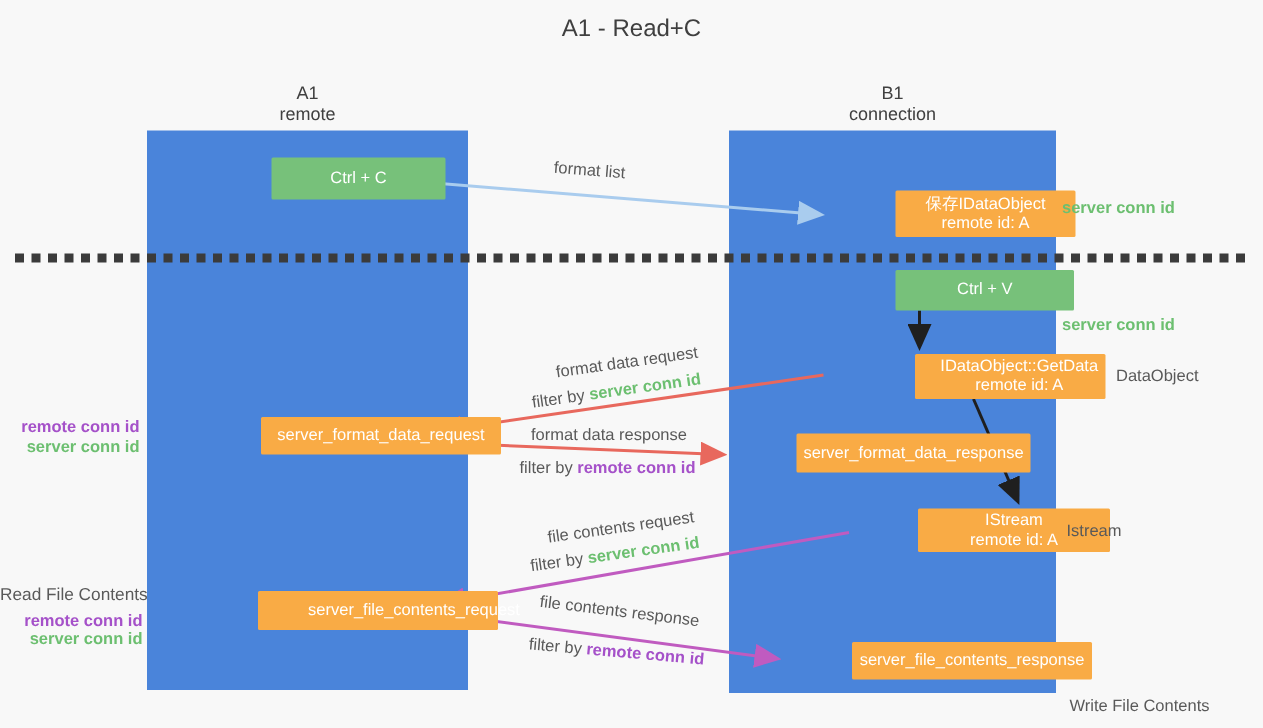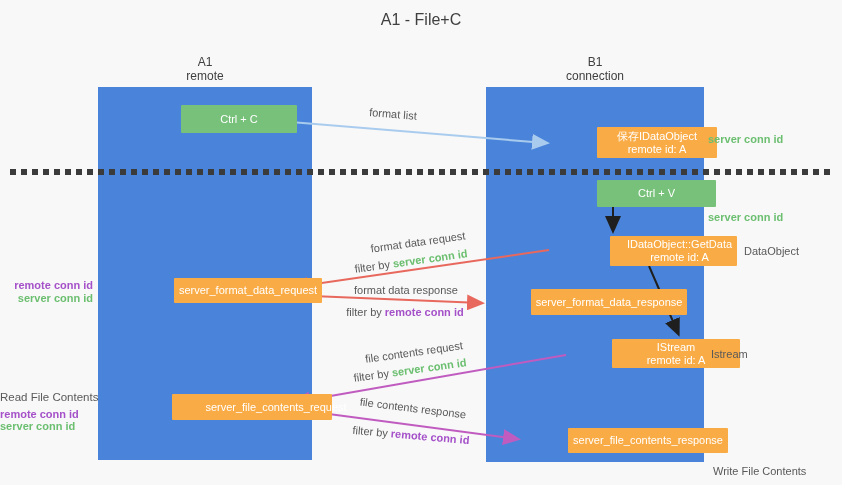--- a/index.html
+++ b/index.html
@@ -21,21 +21,21 @@
   .box { position:absolute; display:flex; flex-direction:column; align-items:center;
          justify-content:center; color:#ffffff; font-size:11px; line-height:13px;
          text-align:center; border-radius:1px;margin-left:44px; }
   .box-green  { background:#77c17a; }
   .box-orange { background:#f9ab45; }
 
   .b-ctrl-c   { left:137px; top:105px; width:116px; height:28px; }
   .b-save-obj { left:553px; top:127px; width:120px; height:31px; }
   .b-ctrl-v   { left:553px; top:180px; width:119px; height:27px;text-align:center; }
   .b-getdata  { left:566px; top:236px; width:127px; height:30px;padding-left:12px; }
-  .b-fmt-req  { left:130px; top:278px; width:148px; height:25px; }
+  .b-fmt-req  { left:130px; top:278px; width:160px; height:25px; }
   .b-fmt-res  { left:487px; top:289px; width:156px; height:26px; }
   .b-istream  { left:568px; top:339px; width:128px; height:29px; }
   .b-file-req { left:128px; top:394px; width:160px; height:26px;padding-left:48px; }
   .b-file-res { left:524px; top:428px; width:160px; height:25px; }
 
   .lbl { position:absolute; font-size:11px; color:#595959; white-space:nowrap; }
   .lbl-c { text-align:center; }
   .green-txt  { color:#6cbf70; font-weight:bold; }
   .purple-txt { color:#a551c9; font-weight:bold; }
   .gray-lbl   { color:#595959; font-size:11.5px; }
@@ -50,32 +50,32 @@
   .l-fcres         { left:350px; top:402px; width:126px; transform:rotate(7deg); }
   .l-filter4       { left:345px; top:429px; width:132px; transform:rotate(5deg); }
 
   .side { position:absolute; font-size:11px; line-height:12.5px; white-space:nowrap; }
   .s-right-conn1 { left:708px; top:133px; }
   .s-right-conn2 { left:708px; top:211px; }
   .s-dataobject  { left:711px; top:245px;padding-left:33px; }
   .s-istream     { left:711px; top:348px; }
   .s-write       { left:713px; top:431px;margin-top:34px; }
   .s-left-mid    { left:0; top:279px; width:93px; text-align:right; }
-  .s-left-bottom { left:0; top:391px; width:95px; }
+  .s-left-bottom { left:0; top:391px; width:95px; text-align:right; }
   .s-left-bottom .gray-lbl { margin-bottom:4px; }
 
   svg.overlay { position:absolute; left:0; top:0; pointer-events:none; }
 </style>
 </head>
 <body>
 
 <div class="canvas">
 
   <div class="title">
-    <div>A1 - File+C</div>
+    <div>A1 - Read+C</div>
   </div>
 
   <div class="lane-header lane-header-left">
     <div>A1</div>
     <div>remote</div>
   </div>
   <div class="lane-header lane-header-right">
     <div>B1</div>
     <div>connection</div>
   </div>

